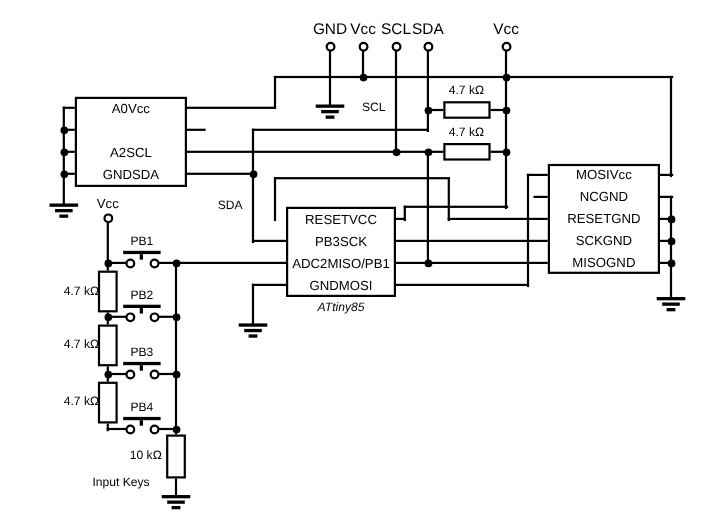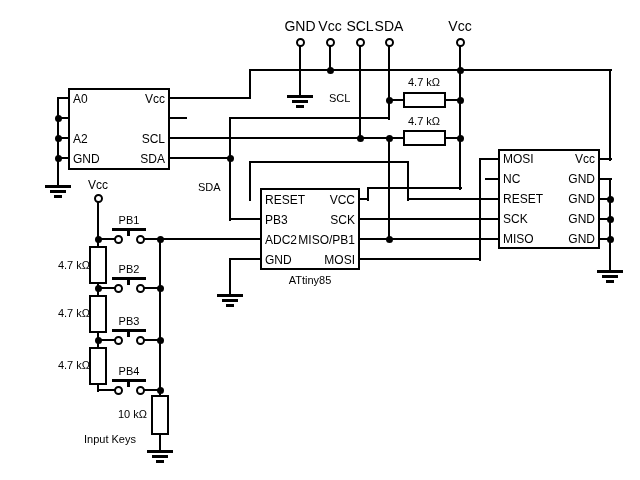--- a/index.html
+++ b/index.html
@@ -1,20 +1,20 @@
 <!DOCTYPE html>
 <html><head>
 <meta charset="utf-8">
 <style>
   html,body{margin:0;padding:0;background:#fff;}
   #canvas{position:relative;width:640px;height:480px;background:#fff;overflow:hidden;
           font-family:"Liberation Sans", sans-serif;color:#000;}
   .w{position:absolute;background:#000;z-index:1;}
   .chip{position:absolute;border:2px solid #000;background:#fff;z-index:2;box-sizing:border-box;}
-  .crow{position:absolute;left:3px;right:3px;height:15px;display:flex;justify-content:space-between;
+  .crow{position:absolute;left:3px;right:3px;height:15px;display:flex;justify-content:center;
         font-size:12px;line-height:15px;white-space:nowrap;z-index:2;}
   .res{position:absolute;border:2px solid #000;background:#fff;z-index:2;box-sizing:border-box;}
   .dot{position:absolute;width:7px;height:7px;border-radius:50%;background:#000;z-index:3;}
   .circ{position:absolute;width:9px;height:9px;border-radius:50%;border:2px solid #000;background:#fff;
         z-index:3;box-sizing:border-box;}
   .gnd{position:absolute;z-index:2;}
   .gb{position:absolute;background:#000;height:3px;}
   .lbl{position:absolute;z-index:4;font-size:11px;line-height:12px;white-space:nowrap;}
   .pinlbl{font-size:14px;text-align:center;width:44px;}
   .ctr{text-align:center;}
@@ -60,21 +60,21 @@
       </div>
     <div class="crow" style="top:43px">
         <span>ADC2</span>
         <span>MISO/PB1</span>
       </div>
     <div class="crow" style="top:63px">
         <span>GND</span>
         <span>MOSI</span>
       </div>
   </div>
-  <div class="lbl ctr" style="left:270px;top:274px;width:80px;">ATtiny85</div>
+  <div class="lbl ctr" style="left:270px;top:274px;width:80px;font-style:italic;">ATtiny85</div>
 
   <div class="chip" style="left:498px;top:149px;width:102px;height:100px;">
     <div class="crow" style="top:1px">
         <span>MOSI</span>
         <span>Vcc</span>
       </div>
     <div class="crow" style="top:21px">
         <span>NC</span>
         <span>GND</span>
       </div>

